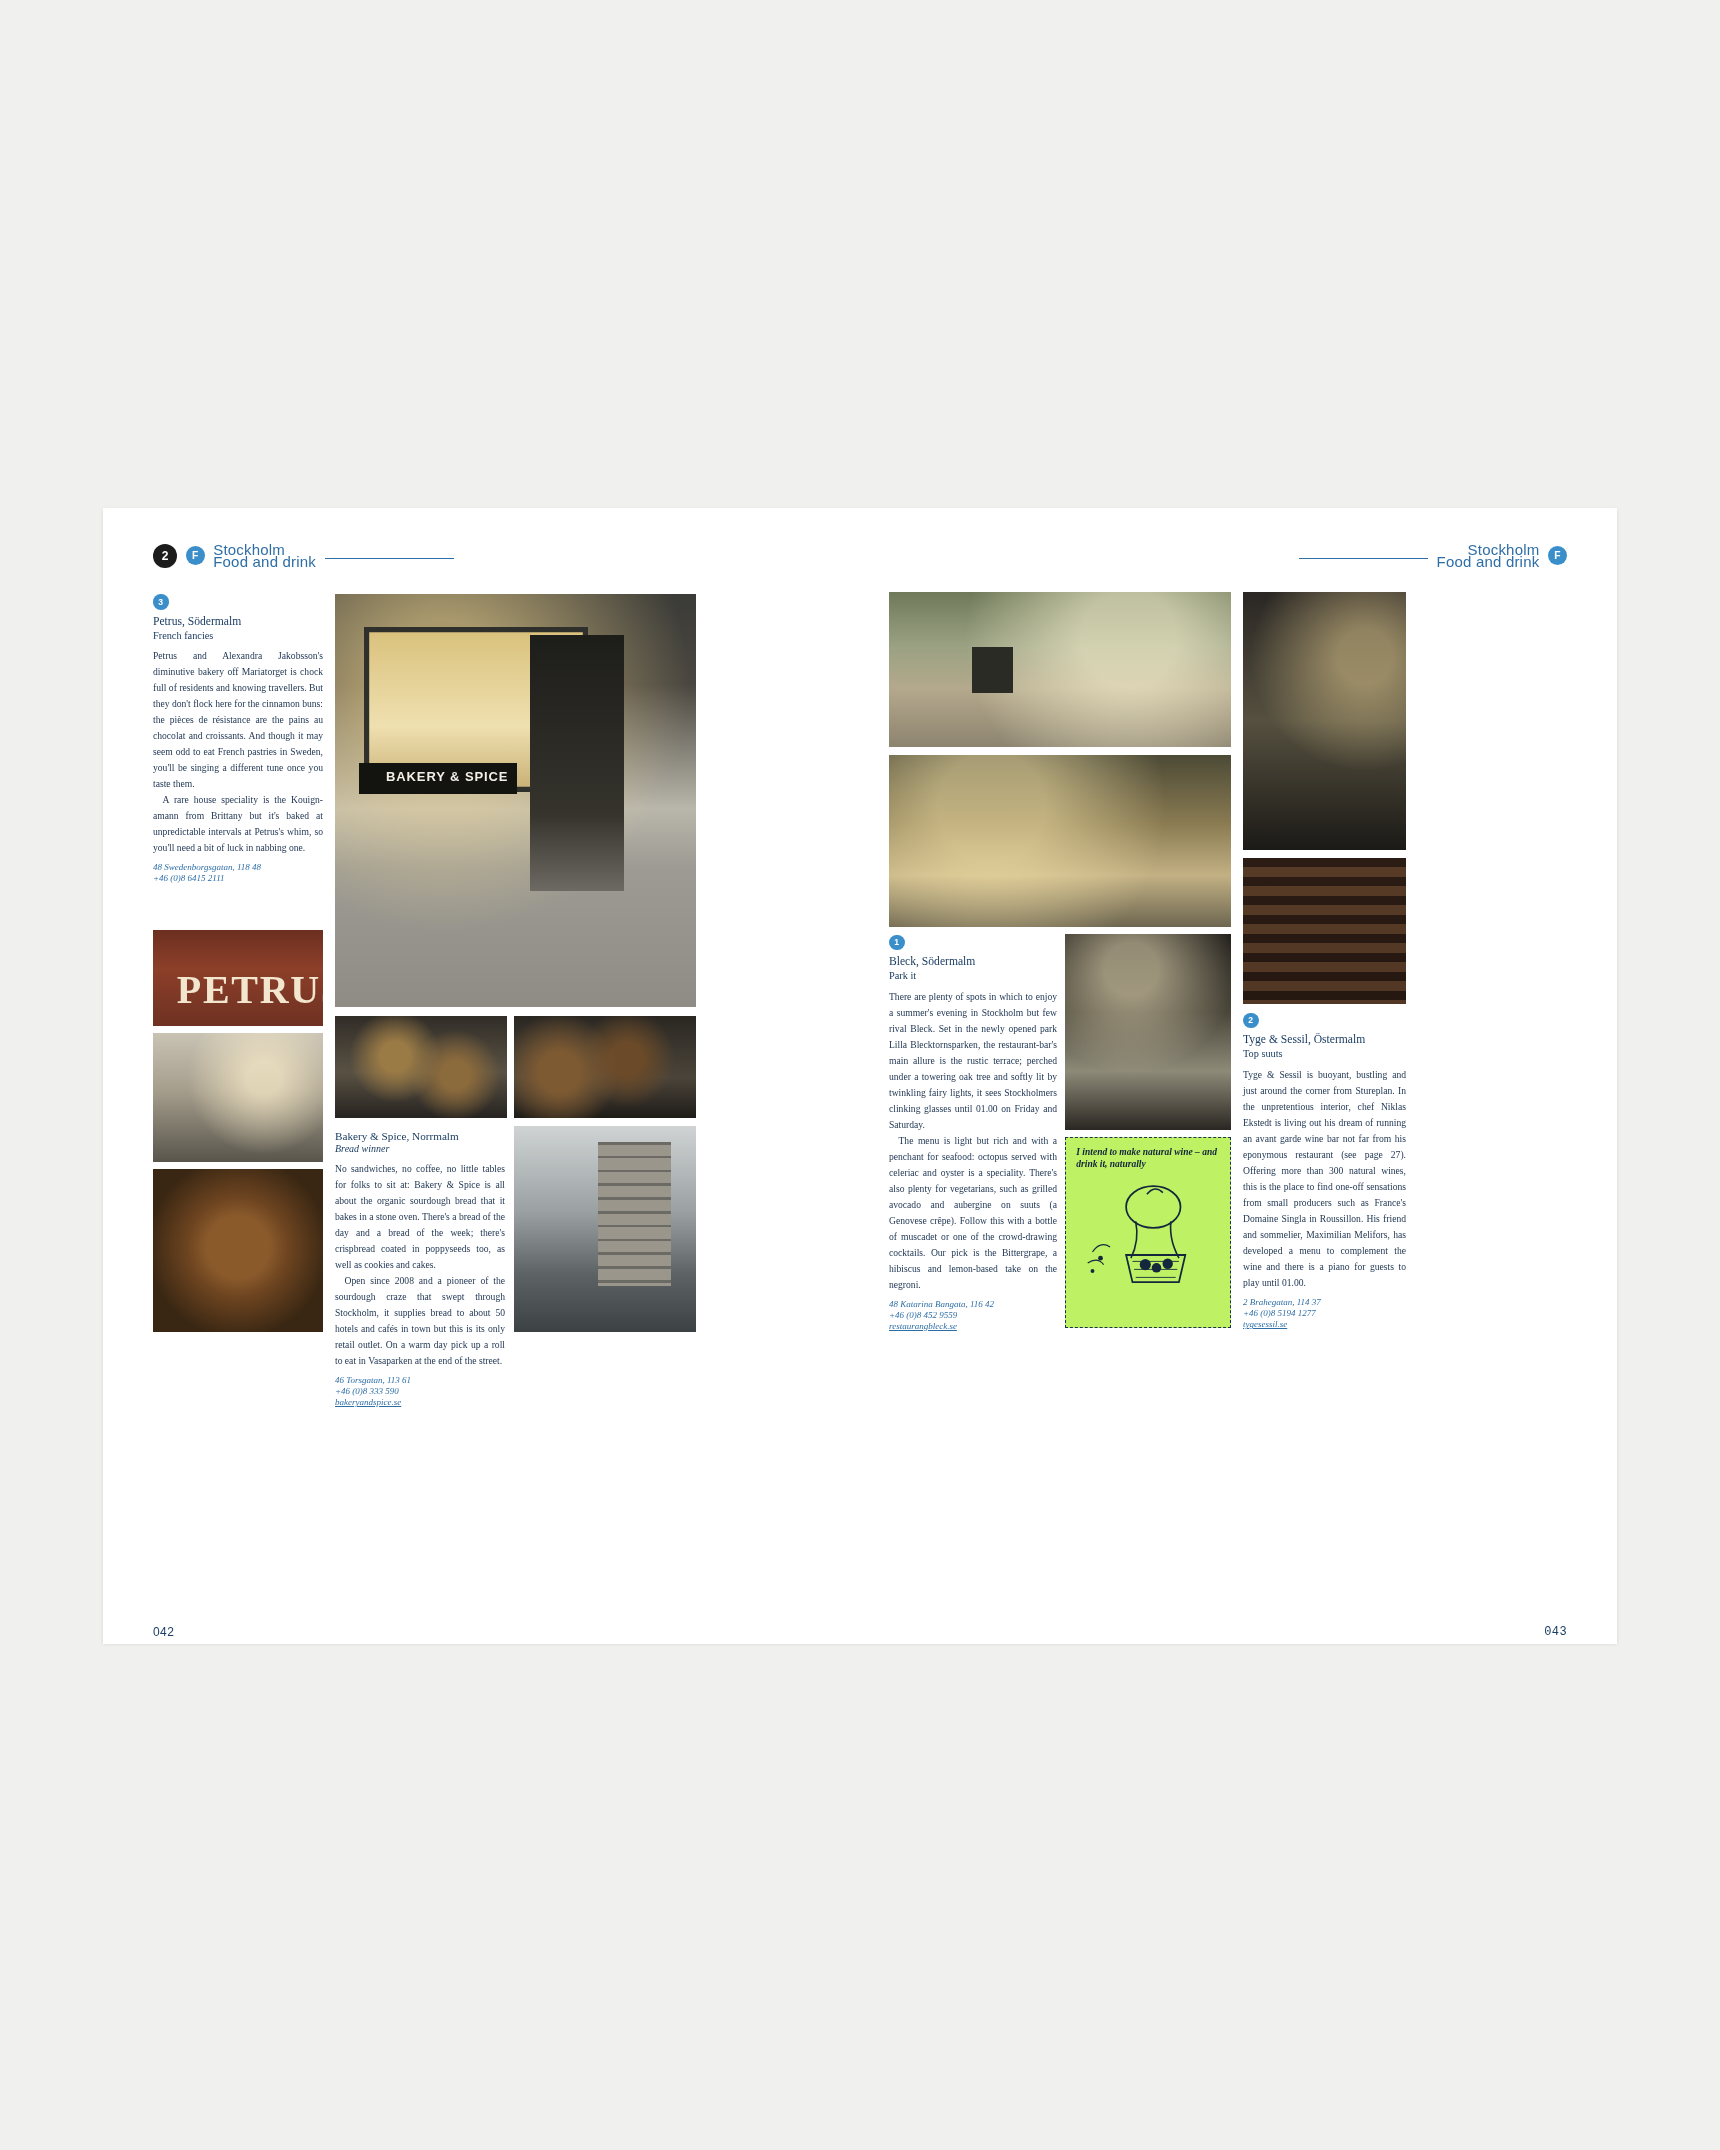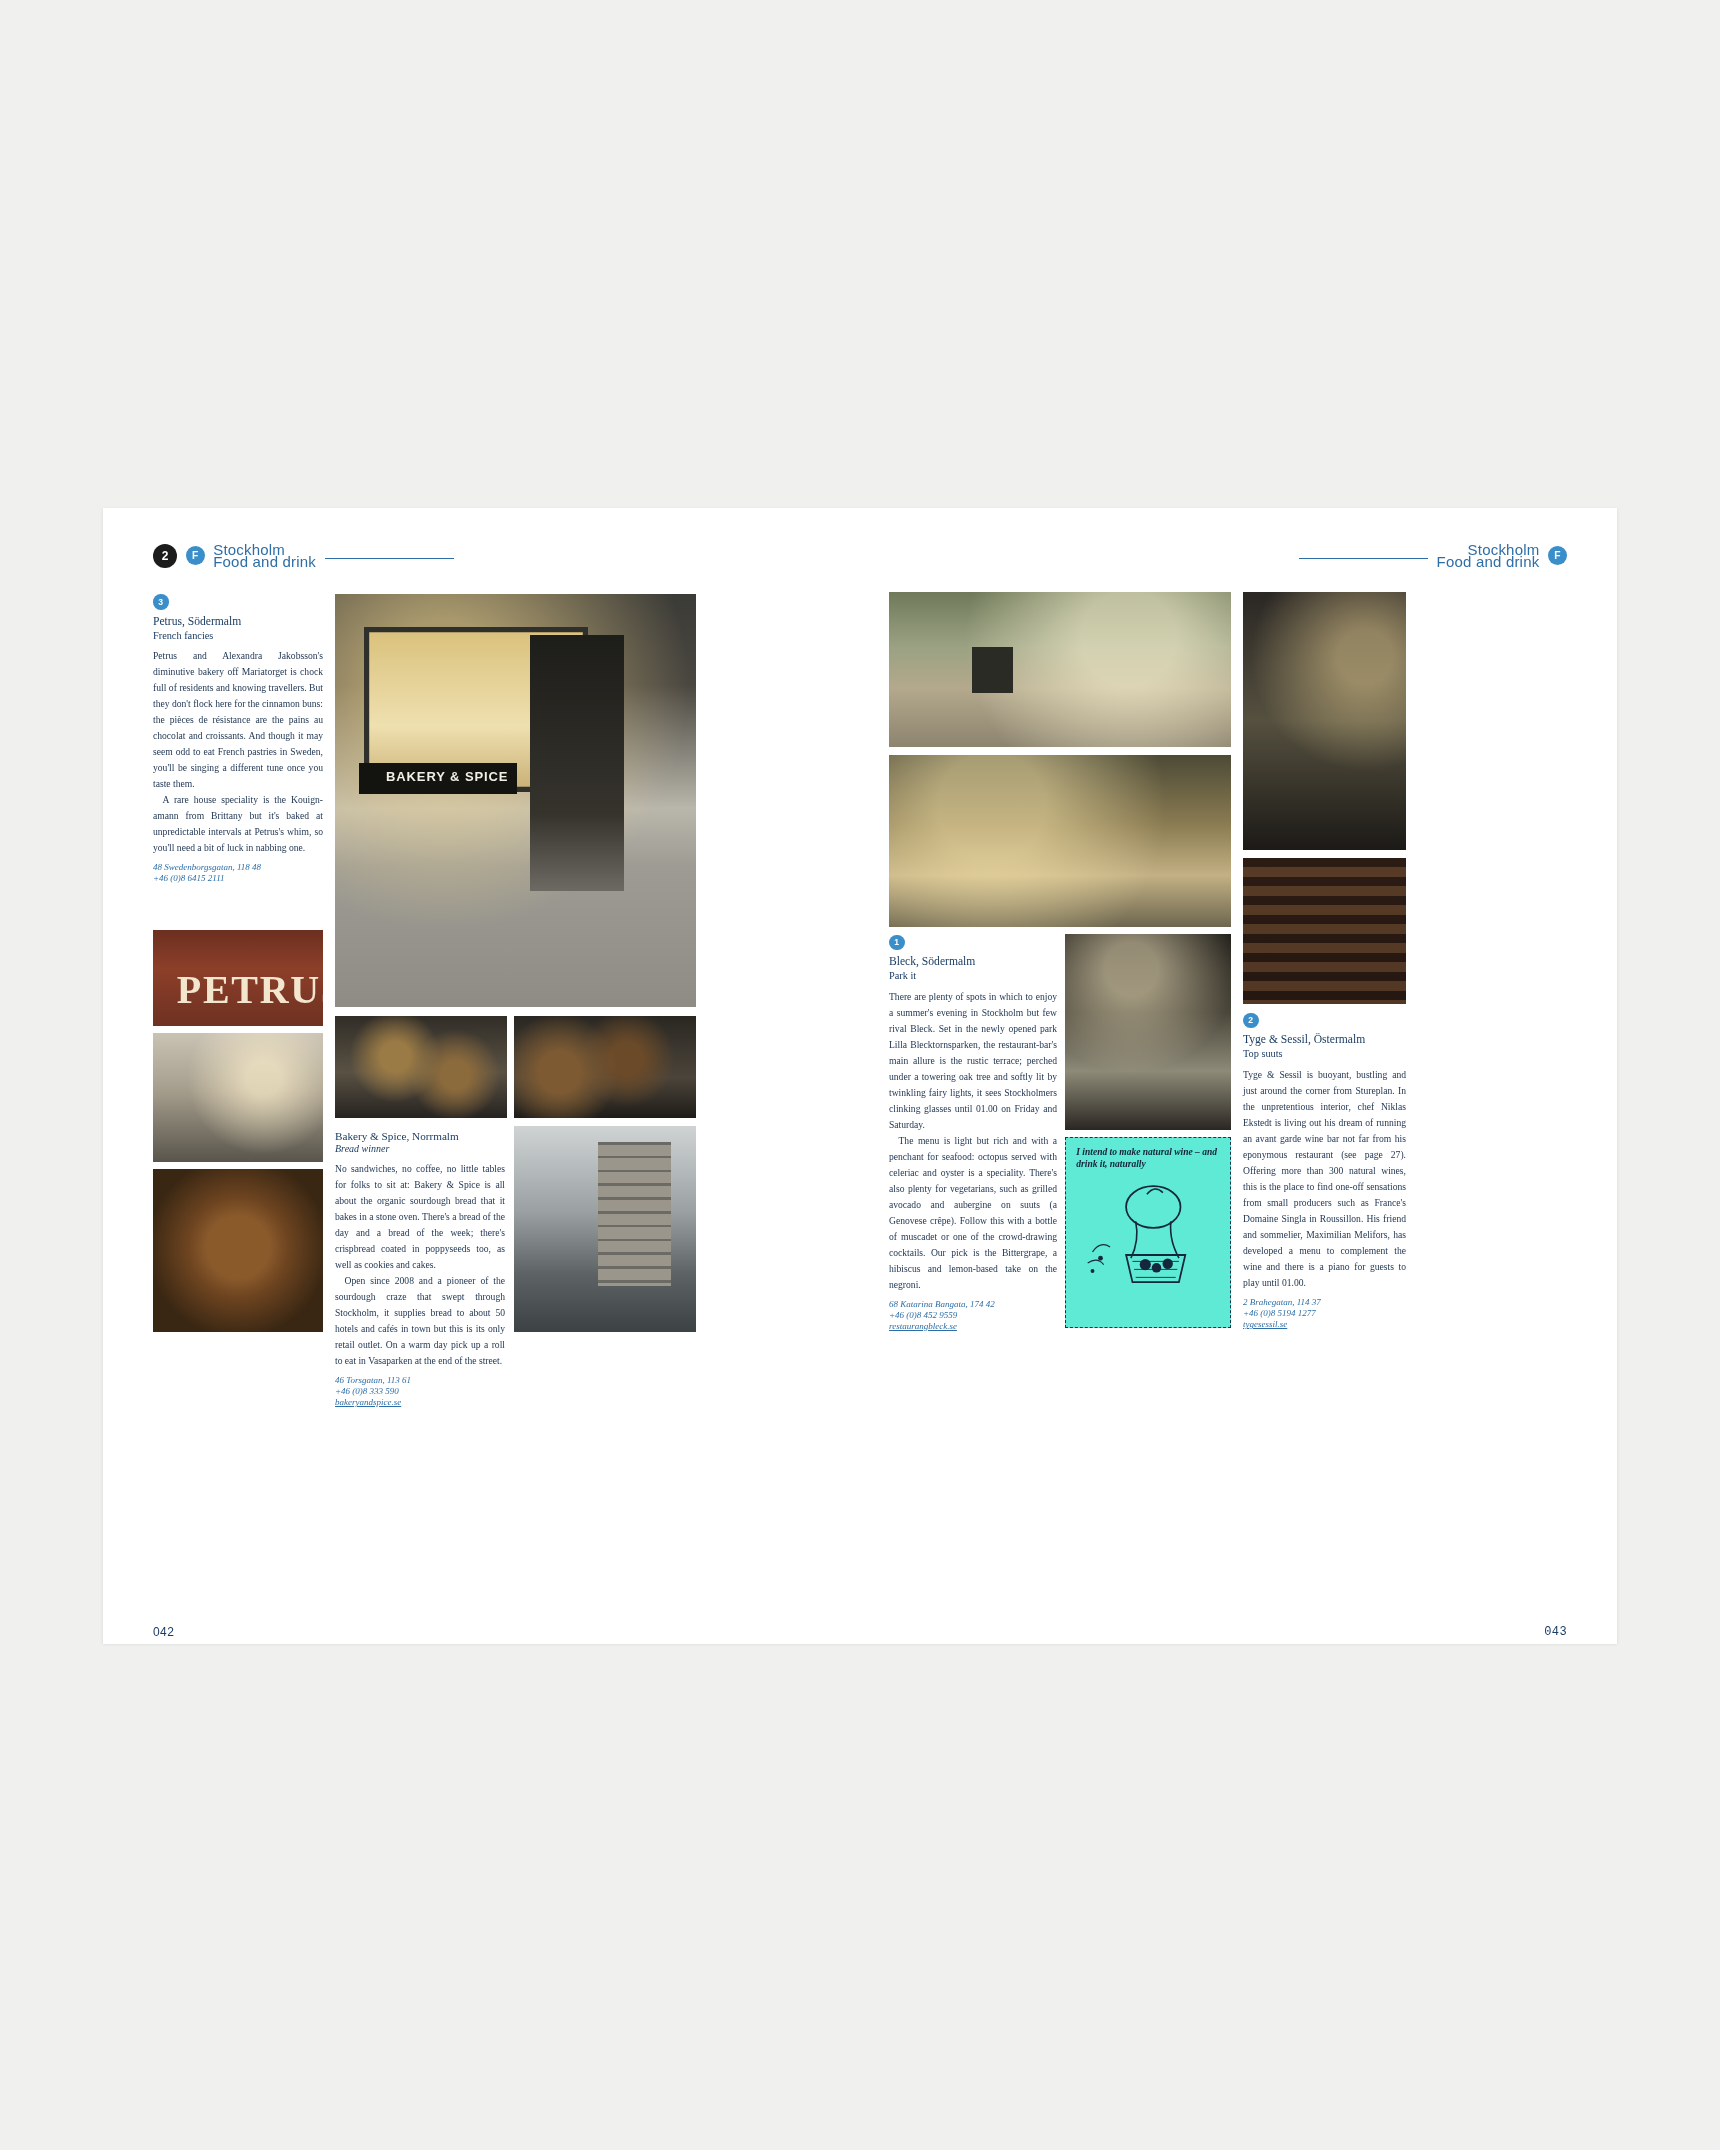--- a/index.html
+++ b/index.html
@@ -125,21 +125,21 @@
     font-family:"Liberation Sans",sans-serif;
     font-size:12px;color:#1b3d63;letter-spacing:0.4px;
   }
   .folio.left{left:50px;}
   .folio.right{right:50px;font-family:Liberation Mono, monospace;}
 
   
   .illus{
     position:absolute;
     border:0.9px dashed #1c3350;
-    background:#5eead4;
+    background:#bef264;
     box-sizing:border-box;
     padding:8.6px 10.3px;
   }
   .illus .il-t{
     font-family:"Liberation Serif",serif;
     font-style:italic;font-weight:700;font-size:9.5px;
     line-height:12px;color:#13253c;
   }
   .illus .il-art{position:relative;margin-top:5.2px;height:103px;}
 
@@ -331,21 +331,21 @@
 
       <div class="txtblock" style="left:0;top:349px;width:168px;">
         <div class="marker">1</div>
         <div class="ttl">Bleck, Södermalm</div>
         <div class="sub">Park it</div>
         <div class="body">
           <p>There are plenty of spots in which to enjoy a summer's evening in Stockholm but few rival Bleck. Set in the newly opened park Lilla Blecktornsparken, the restaurant-bar's main allure is the rustic terrace; perched under a towering oak tree and softly lit by twinkling fairy lights, it sees Stockholmers clinking glasses until 01.00 on Friday and Saturday.</p>
           <p>The menu is light but rich and with a penchant for seafood: octopus served with celeriac and oyster is a speciality. There's also plenty for vegetarians, such as grilled avocado and aubergine on suuts (a Genovese crêpe). Follow this with a bottle of muscadet or one of the crowd-drawing cocktails. Our pick is the Bittergrape, a hibiscus and lemon-based take on the negroni.</p>
         </div>
         <div class="addr">
-          <div>68 Katarina Bangata, 174 42</div>
+          <div>48 Katarina Bangata, 116 42</div>
           <div>+46 (0)8 452 9559</div>
           <div class="web">restaurangbleck.se</div>
         </div>
       </div>
 
       <div class="photo ph-winebar" style="left:176px;top:348px;width:166px;height:196px;">
           <span class="ph-inner"></span>
         </div>
 
       <div class="illus" style="left:176px;top:551px;width:166px;height:191px;">

